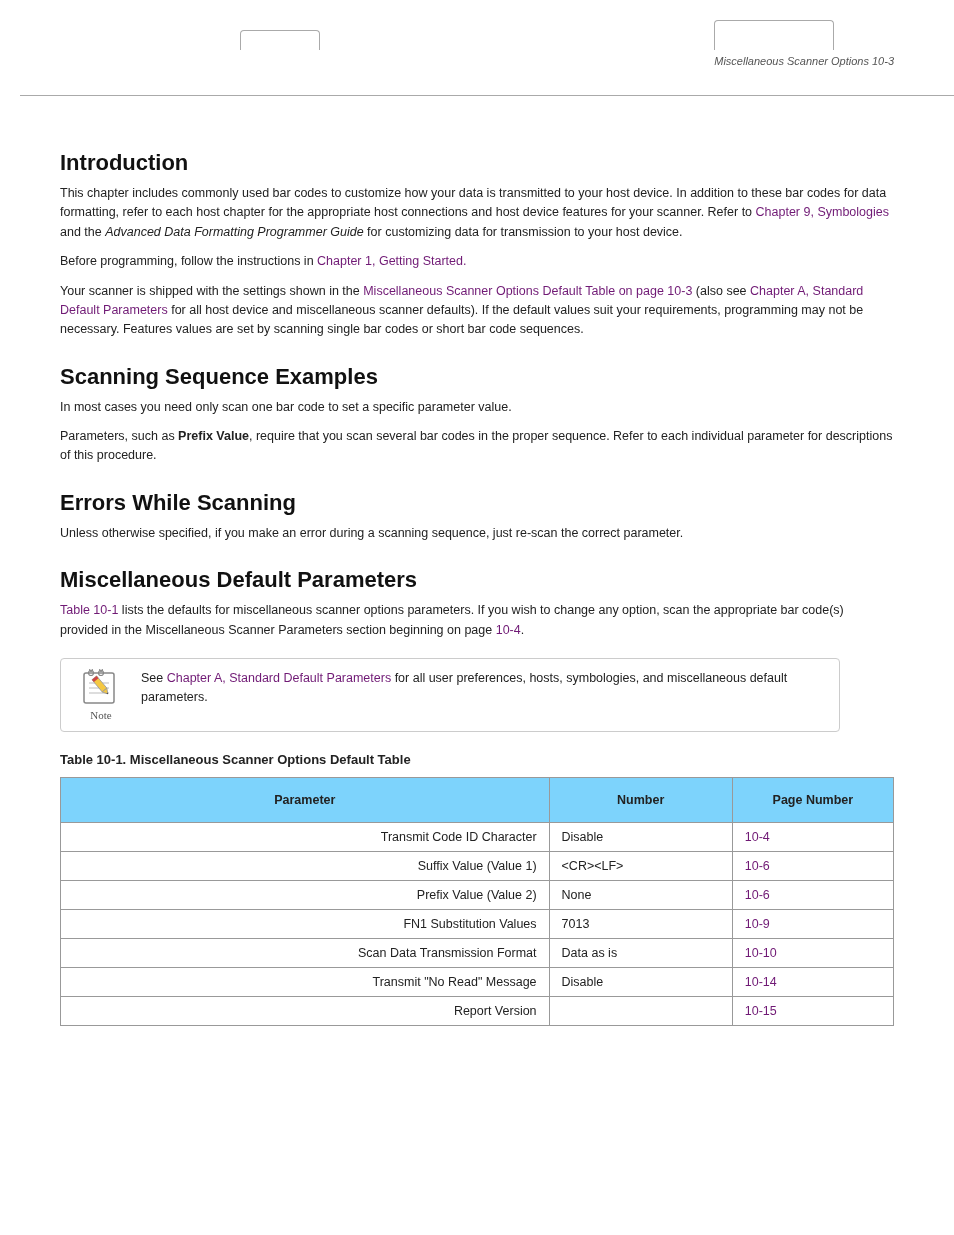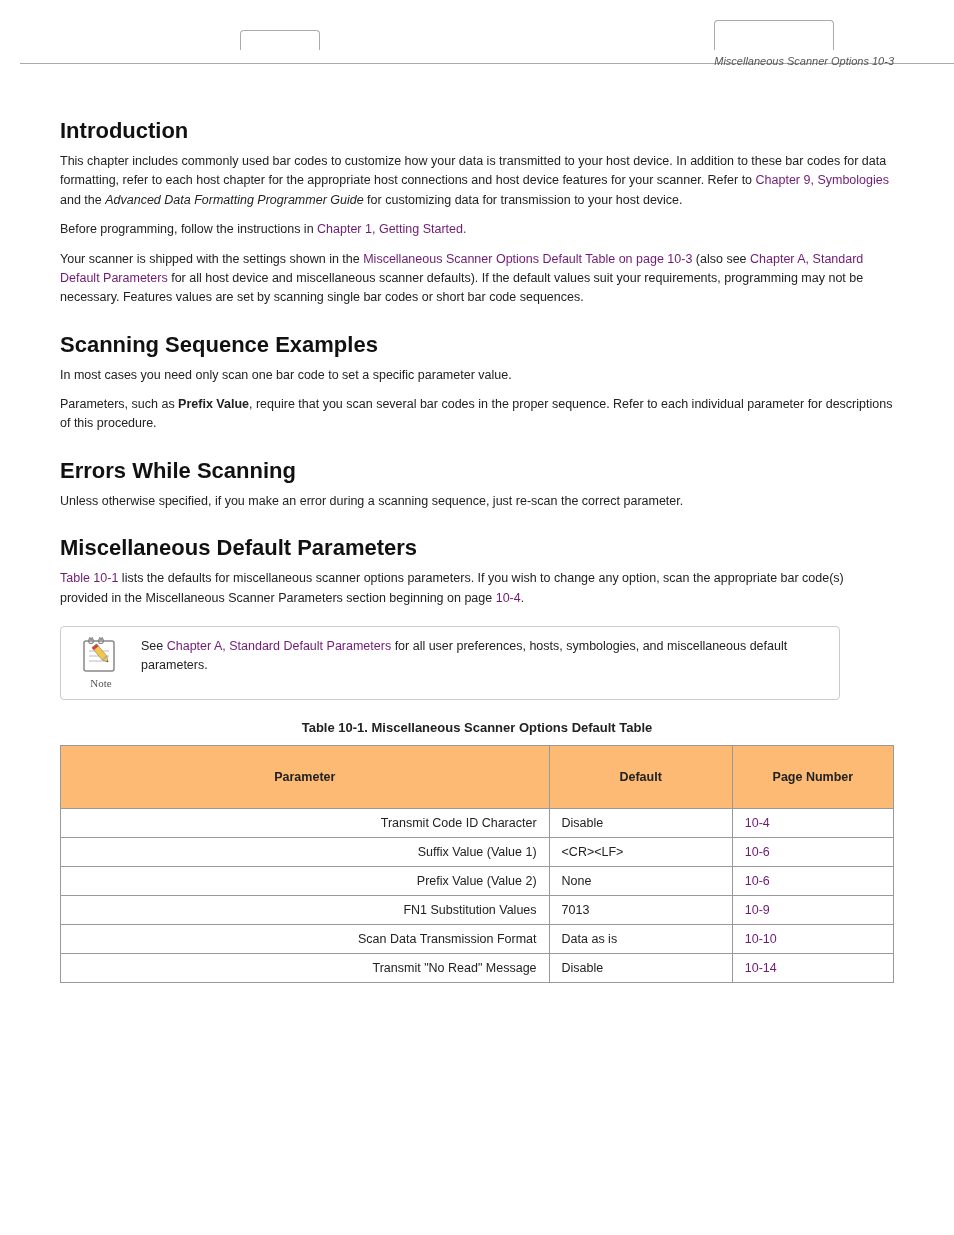--- a/index.html
+++ b/index.html
@@ -9,21 +9,21 @@
       font-size: 13px;
       color: #222;
       width: 954px;
       min-height: 1235px;
       position: relative;
     }
 
     
     .page-header {
       position: relative;
-      height: 64px;
+      height: 96px;
       border-bottom: 1px solid #aaa;
       margin-bottom: 0;
       margin-left: 20px;
     }
     .header-tab-left {
       position: absolute;
       top: 30px;
       left: 220px;
       width: 80px;
       height: 20px;
@@ -107,35 +107,34 @@
       margin-top: 2px;
       text-align: center;
     }
     .note-text {
       font-size: 12.5px;
       line-height: 1.5;
     }
 
     
     .table-title {
-      text-align: center;
       font-weight: bold;
       font-size: 13px;
       margin: 20px 0 10px 0;
     }
     .data-table {
       width: 100%;
       border-collapse: collapse;
       font-size: 12.5px;
       margin-bottom: 30px;
     }
     .data-table th {
-      background: #fdba74;
+      background: #7dd3fc;
       border: 1px solid #999;
-      padding: 24px 12px;
+      padding: 15px 12px;
       font-weight: bold;
       text-align: center;
     }
     .data-table td {
       border: 1px solid #999;
       padding: 7px 12px;
       vertical-align: top;
     }
     .data-table td.page-link {
       color: #1a6bbf;
@@ -224,21 +223,21 @@
       <span>See </span><a class="link">Chapter A, Standard Default Parameters</a><span> for all user preferences, hosts, symbologies, and miscellaneous default parameters.</span>
     </div>
   </div>
 
   <div class="table-title">Table 10-1.  Miscellaneous Scanner Options Default Table</div>
 
   <table class="data-table">
     <thead>
       <tr>
         <th>Parameter</th>
-        <th>Default</th>
+        <th>Number</th>
         <th>Page Number</th>
       </tr>
     </thead>
     <tbody id="table-body">
     <tr>
           <td class="param-col">Transmit Code ID Character</td>
           <td class="default-col">Disable</td>
           <td class="page-link"><a class="link">10-4</a></td>
         </tr>
         <tr>
@@ -259,16 +258,21 @@
         <tr>
           <td class="param-col">Scan Data Transmission Format</td>
           <td class="default-col">Data as is</td>
           <td class="page-link"><a class="link">10-10</a></td>
         </tr>
         <tr>
           <td class="param-col">Transmit "No Read" Message</td>
           <td class="default-col">Disable</td>
           <td class="page-link"><a class="link">10-14</a></td>
         </tr>
+        <tr>
+          <td class="param-col">Report Version</td>
+          <td class="default-col"></td>
+          <td class="page-link"><a class="link">10-15</a></td>
+        </tr>
       </tbody>
   </table>
 
 </div>
 
 </body></html>

